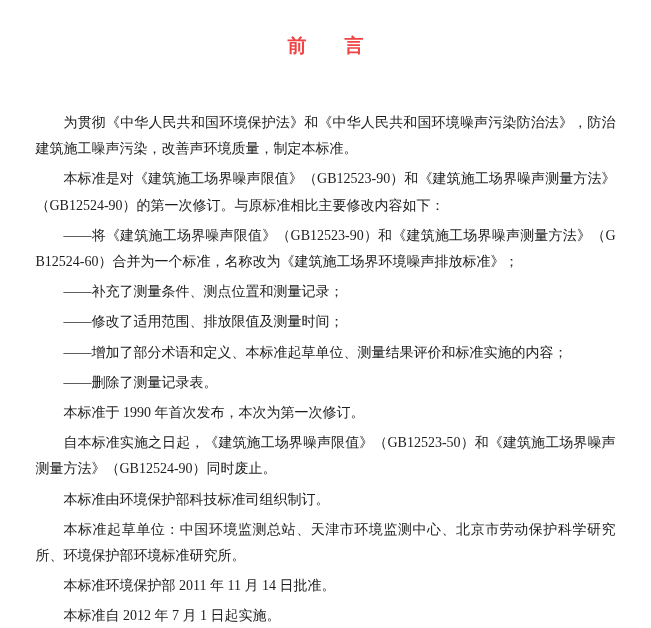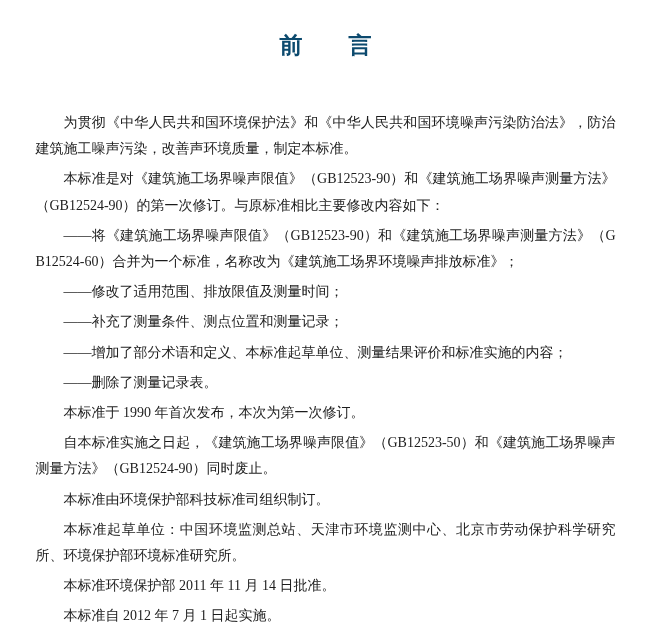--- a/index.html
+++ b/index.html
@@ -12,24 +12,24 @@
     width: 651px;
     height: 628px;
     background: #ffffff;
     overflow: hidden;
     font-family: "Liberation Serif", "DejaVu Serif", serif;
     color: #1c1c1c;
   }
   .doc-title {
     margin: 34px 0 0 0;
     text-align: center;
-    font-size: 23px;
+    font-size: 19px;
     font-weight: 700;
     line-height: 24px;
-    color: #0c4a6e;
+    color: #ef4444;
   }
   .doc-body {
     margin: 52px auto 0 auto;
     width: 588px;
     font-size: 14px;
     line-height: 26.2px;
     text-align: justify;
     text-justify: inter-ideograph;
   }
   .doc-body p {
@@ -41,22 +41,22 @@
 </style>
 </head>
 <body>
 
 <div class="page">
   <h1 class="doc-title">前　　言</h1>
   <div class="doc-body">
     <p>为贯彻《中华人民共和国环境保护法》和《中华人民共和国环境噪声污染防治法》，防治建筑施工噪声污染，改善声环境质量，制定本标准。</p>
     <p>本标准是对《建筑施工场界噪声限值》（GB12523-90）和《建筑施工场界噪声测量方法》（GB12524-90）的第一次修订。与原标准相比主要修改内容如下：</p>
     <p>——将《建筑施工场界噪声限值》（GB12523-90）和《建筑施工场界噪声测量方法》（GB12524-60）合并为一个标准，名称改为《建筑施工场界环境噪声排放标准》；</p>
+    <p>——补充了测量条件、测点位置和测量记录；</p>
     <p>——修改了适用范围、排放限值及测量时间；</p>
-    <p>——补充了测量条件、测点位置和测量记录；</p>
     <p>——增加了部分术语和定义、本标准起草单位、测量结果评价和标准实施的内容；</p>
     <p>——删除了测量记录表。</p>
     <p>本标准于 1990 年首次发布，本次为第一次修订。</p>
     <p>自本标准实施之日起，《建筑施工场界噪声限值》（GB12523-50）和《建筑施工场界噪声测量方法》（GB12524-90）同时废止。</p>
     <p>本标准由环境保护部科技标准司组织制订。</p>
     <p>本标准起草单位：中国环境监测总站、天津市环境监测中心、北京市劳动保护科学研究所、环境保护部环境标准研究所。</p>
     <p>本标准环境保护部 2011 年 11 月 14 日批准。</p>
     <p>本标准自 2012 年 7 月 1 日起实施。</p>
   </div>
 </div>

